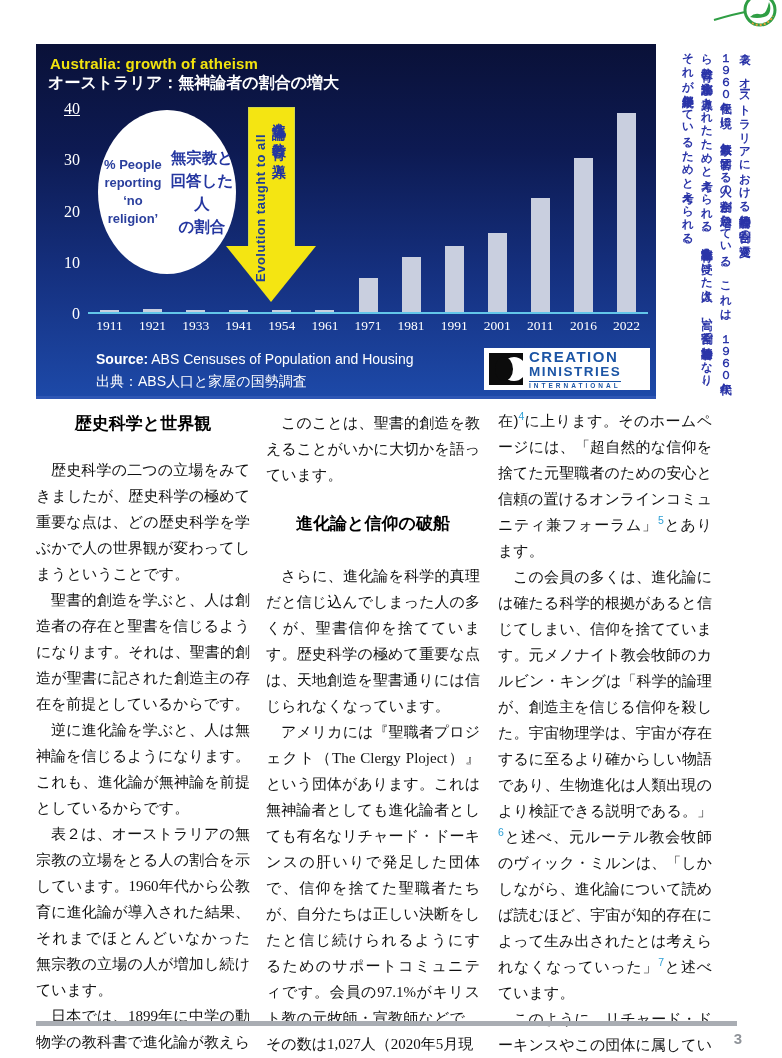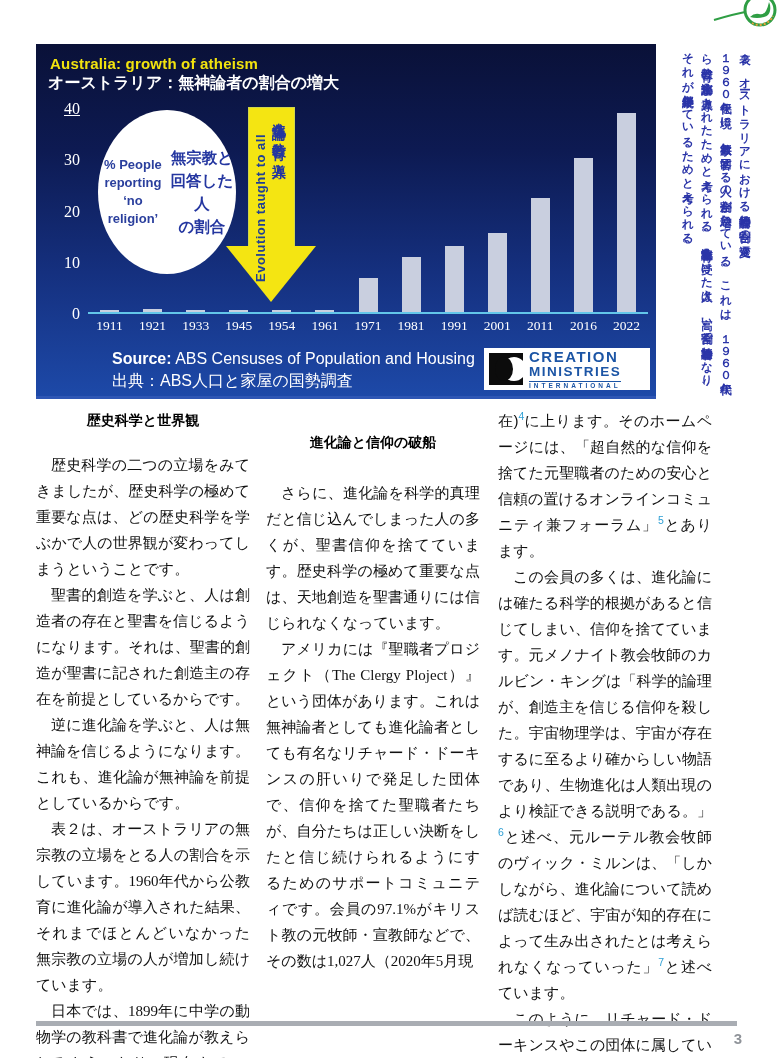--- a/index.html
+++ b/index.html
@@ -33,21 +33,21 @@
   .circle-note .en{color:#2a3f9d;font-size:13px;font-weight:600;line-height:18px;}
   .circle-note .ja{color:#2436a0;font-size:15.5px;font-weight:600;line-height:23px;}
   
   .arrow-shaft{position:absolute;left:212px;top:63px;width:45px;height:140px;background:#f4e512;border:1px solid #cfd64a;z-index:2;}
   .arrow-head{position:absolute;left:190px;top:202px;width:0;height:0;z-index:2;
     border-left:45px solid transparent;border-right:45px solid transparent;border-top:56px solid #f4e512;}
   .arrow-text{position:absolute;left:210px;top:68px;width:49px;height:170px;display:flex;justify-content:center;gap:3px;z-index:4;}
   .arrow-text .vert-en{writing-mode:vertical-rl;transform:rotate(180deg);color:#1e3f96;font-size:13px;font-weight:600;letter-spacing:.5px;}
   .arrow-text .vert-ja{writing-mode:vertical-rl;color:#2436a0;font-size:14px;font-weight:bold;letter-spacing:1px;}
   
-  .source{position:absolute;left:76px;top:304px;color:#ffffff;font-size:16px;line-height:22px;z-index:2;}
+  .source{position:absolute;left:60px;top:304px;color:#ffffff;font-size:14px;line-height:22px;z-index:2;}
   .source b{font-weight:bold;}
   .cmi-logo{position:absolute;left:448px;top:304px;width:166px;height:42px;background:#ffffff;
     display:flex;align-items:center;gap:6px;padding:0 5px;box-sizing:border-box;z-index:3;}
   .cmi-mark{width:34px;height:32px;background:#0c0c0c;position:relative;overflow:hidden;flex:none;}
   .cmi-mark::after{content:"";position:absolute;left:13px;top:4px;width:24px;height:24px;background:#ffffff;border-radius:50%;}
   .cmi-mark::before{content:"";position:absolute;left:6px;top:4px;width:18px;height:24px;background:#0c0c0c;border-radius:50%;z-index:1;}
   .cmi-text{display:flex;flex-direction:column;line-height:1;color:#1c55a5;}
   .cmi-l1{font-size:15px;font-weight:800;letter-spacing:1.5px;}
   .cmi-l2{font-size:13.5px;font-weight:800;letter-spacing:1.5px;margin-top:1px;}
   .cmi-l3{font-size:6.5px;font-weight:700;letter-spacing:3px;margin-top:2px;border-top:1px solid #1c55a5;padding-top:1px;}
@@ -57,21 +57,21 @@
     writing-mode:vertical-rl;white-space:pre-line;
     color:#2b35a8;font-weight:bold;font-size:11.5px;line-height:19px;letter-spacing:.5px;
   }
   
   .col{position:absolute;top:410px;width:214px;text-align:justify;}
   .col1{left:36px;font-family:"Liberation Serif","DejaVu Serif",serif;}
   .col2{left:266px;font-family:"Liberation Serif","DejaVu Serif",serif;}
   .col3{left:498px;top:408px;font-family:"Liberation Sans","DejaVu Sans",sans-serif;}
   .col p.para{margin:0;font-size:15px;line-height:26px;color:#111111;}
   .col p.para.indent{text-indent:1em;}
-  .col-heading{font-size:14px;font-weight:bold;text-align:center;color:#000000;
+  .col-heading{font-size:17px;font-weight:bold;text-align:center;color:#000000;
     font-family:"Liberation Sans","DejaVu Sans",sans-serif;}
   .col1 .col-heading{margin:2px 0 22px 0;}
   .col2 .col-heading{margin:24px 0 28px 0;}
   sup.fn{color:#2e9fd4;font-size:10.5px;line-height:0;font-family:"Liberation Sans","DejaVu Sans",sans-serif;}
   
   .footer-rule{position:absolute;left:36px;top:1021px;width:701px;height:5px;background:#a9adb3;}
   .page-number{position:absolute;left:726px;top:1030px;width:24px;text-align:center;color:#8f9399;font-weight:bold;font-size:15px;}
 </style>
 </head>
 <body>
@@ -135,21 +135,21 @@
           <div class="bar" style="height: 154.262px;"></div>
         </div>
         <div class="bar-slot">
           <div class="bar" style="height: 199.362px;"></div>
         </div>
       </div>
     <div class="xlabels" id="xlabels">
         <div class="xlab">1911</div>
         <div class="xlab">1921</div>
         <div class="xlab">1933</div>
-        <div class="xlab">1945</div>
+        <div class="xlab">1941</div>
         <div class="xlab">1954</div>
         <div class="xlab">1961</div>
         <div class="xlab">1971</div>
         <div class="xlab">1981</div>
         <div class="xlab">1991</div>
         <div class="xlab">2001</div>
         <div class="xlab">2011</div>
         <div class="xlab">2016</div>
         <div class="xlab">2022</div>
       </div>
@@ -198,20 +198,23 @@
   <div>
       <p class="para indent">歴史科学の二つの立場をみてきましたが、歴史科学の極めて重要な点は、どの歴史科学を学ぶかで人の世界観が変わってしまうということです。</p>
       <p class="para indent">聖書的創造を学ぶと、人は創造者の存在と聖書を信じるようになります。それは、聖書的創造が聖書に記された創造主の存在を前提としているからです。</p>
       <p class="para indent">逆に進化論を学ぶと、人は無神論を信じるようになります。これも、進化論が無神論を前提としているからです。</p>
       <p class="para indent">表２は、オーストラリアの無宗教の立場をとる人の割合を示しています。1960年代から公教育に進化論が導入された結果、それまでほとんどいなかった無宗教の立場の人が増加し続けています。</p>
       <p class="para indent">日本では、1899年に中学の動物学の教科書で進化論が教えられるようになり、現在まで120年以上教えられています。現在日本人の約6割が無宗教の立場に立つのは、進化論の影響でしょう。</p>
     </div>
 </div>
 
 <div class="col col2">
+  <div>
+      <p class="para indent">このことは、聖書的創造を教えることがいかに大切かを語っています。</p>
+    </div>
   <div class="col-heading">進化論と信仰の破船</div>
   <div>
       <p class="para indent">さらに、進化論を科学的真理だと信じ込んでしまった人の多くが、聖書信仰を捨てています。歴史科学の極めて重要な点は、天地創造を聖書通りには信じられなくなっています。</p>
       <p class="para indent">アメリカには『聖職者プロジェクト（The Clergy Ploject）』という団体があります。これは無神論者としても進化論者としても有名なリチャード・ドーキンスの肝いりで発足した団体で、信仰を捨てた聖職者たちが、自分たちは正しい決断をしたと信じ続けられるようにするためのサポートコミュニティです。会員の97.1%がキリスト教の元牧師・宣教師などで、その数は1,027人（2020年5月現</p>
     </div>
 </div>
 
 <div class="col col3">
   <div>
       <p class="para">在)<sup class="fn">4</sup>に上ります。そのホームページには、「超自然的な信仰を捨てた元聖職者のための安心と信頼の置けるオンラインコミュニティ兼フォーラム」<sup class="fn">5</sup>とあります。</p>

